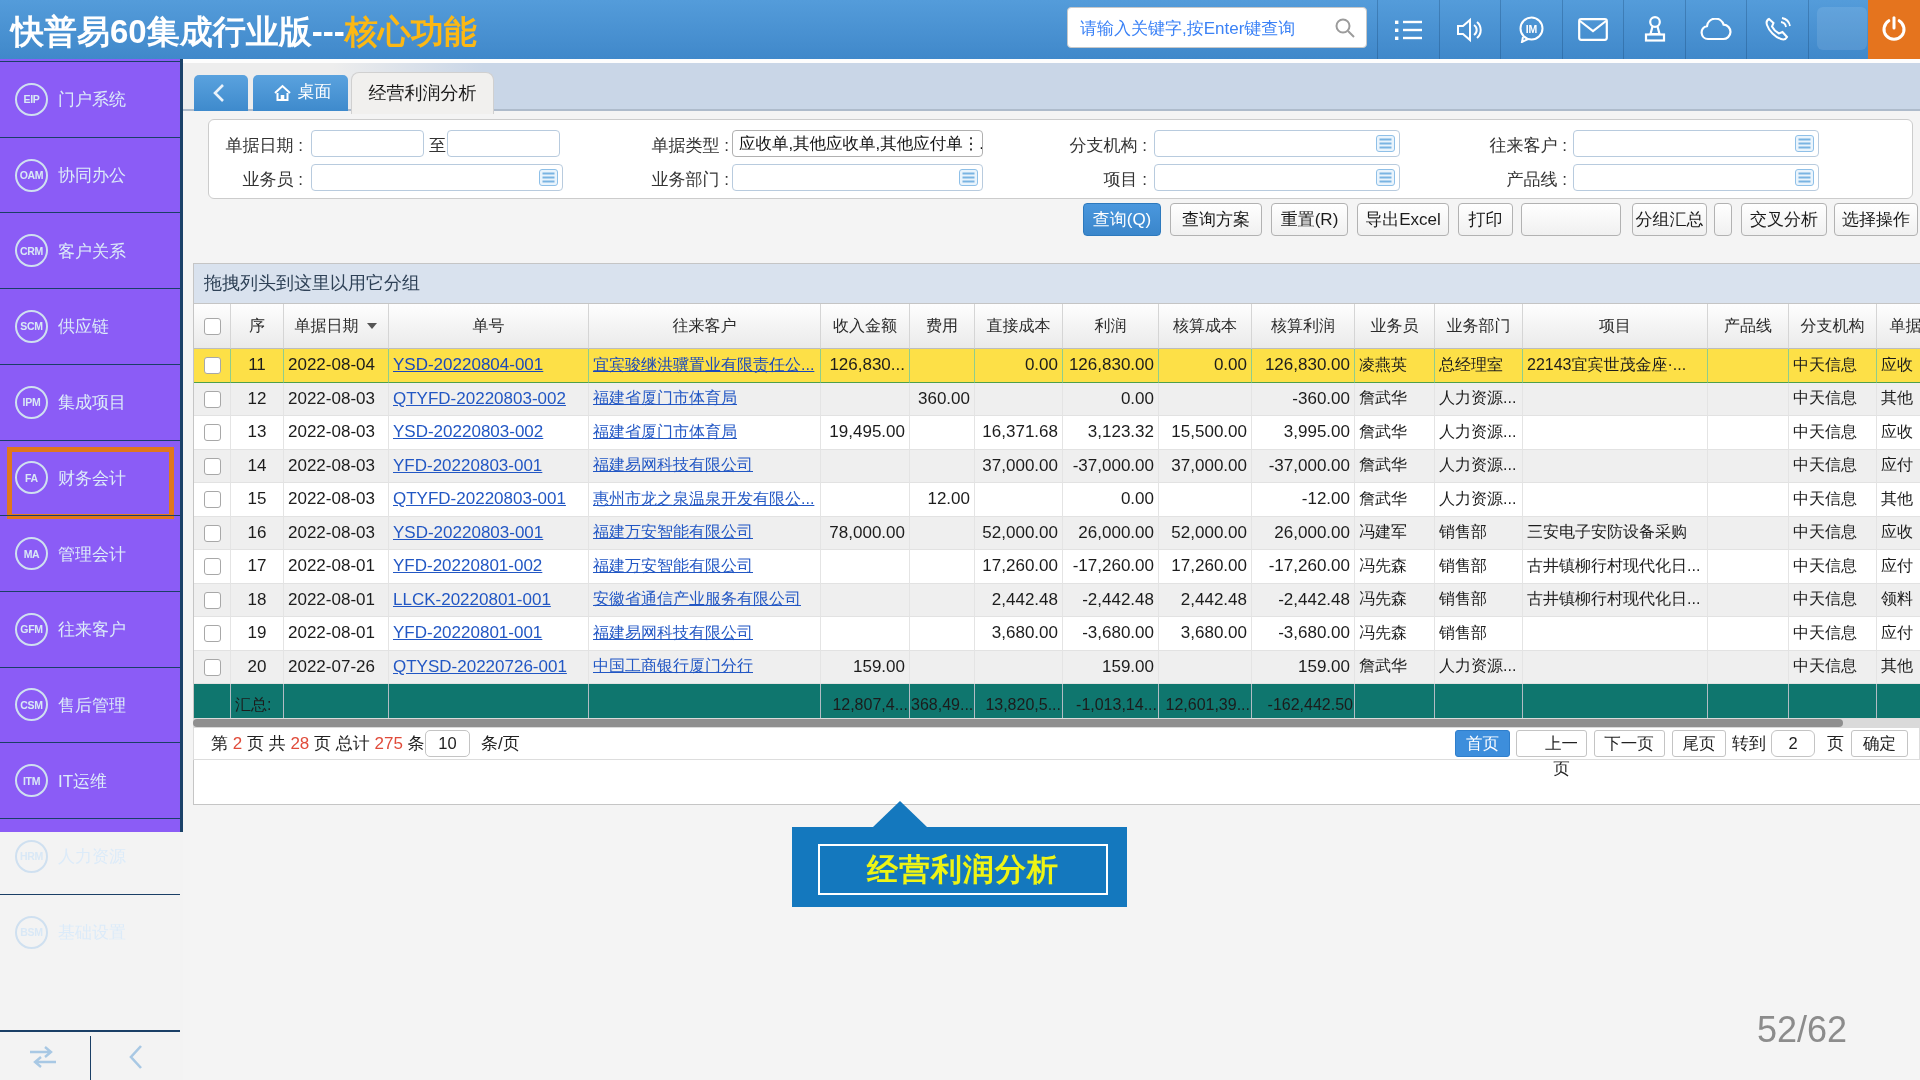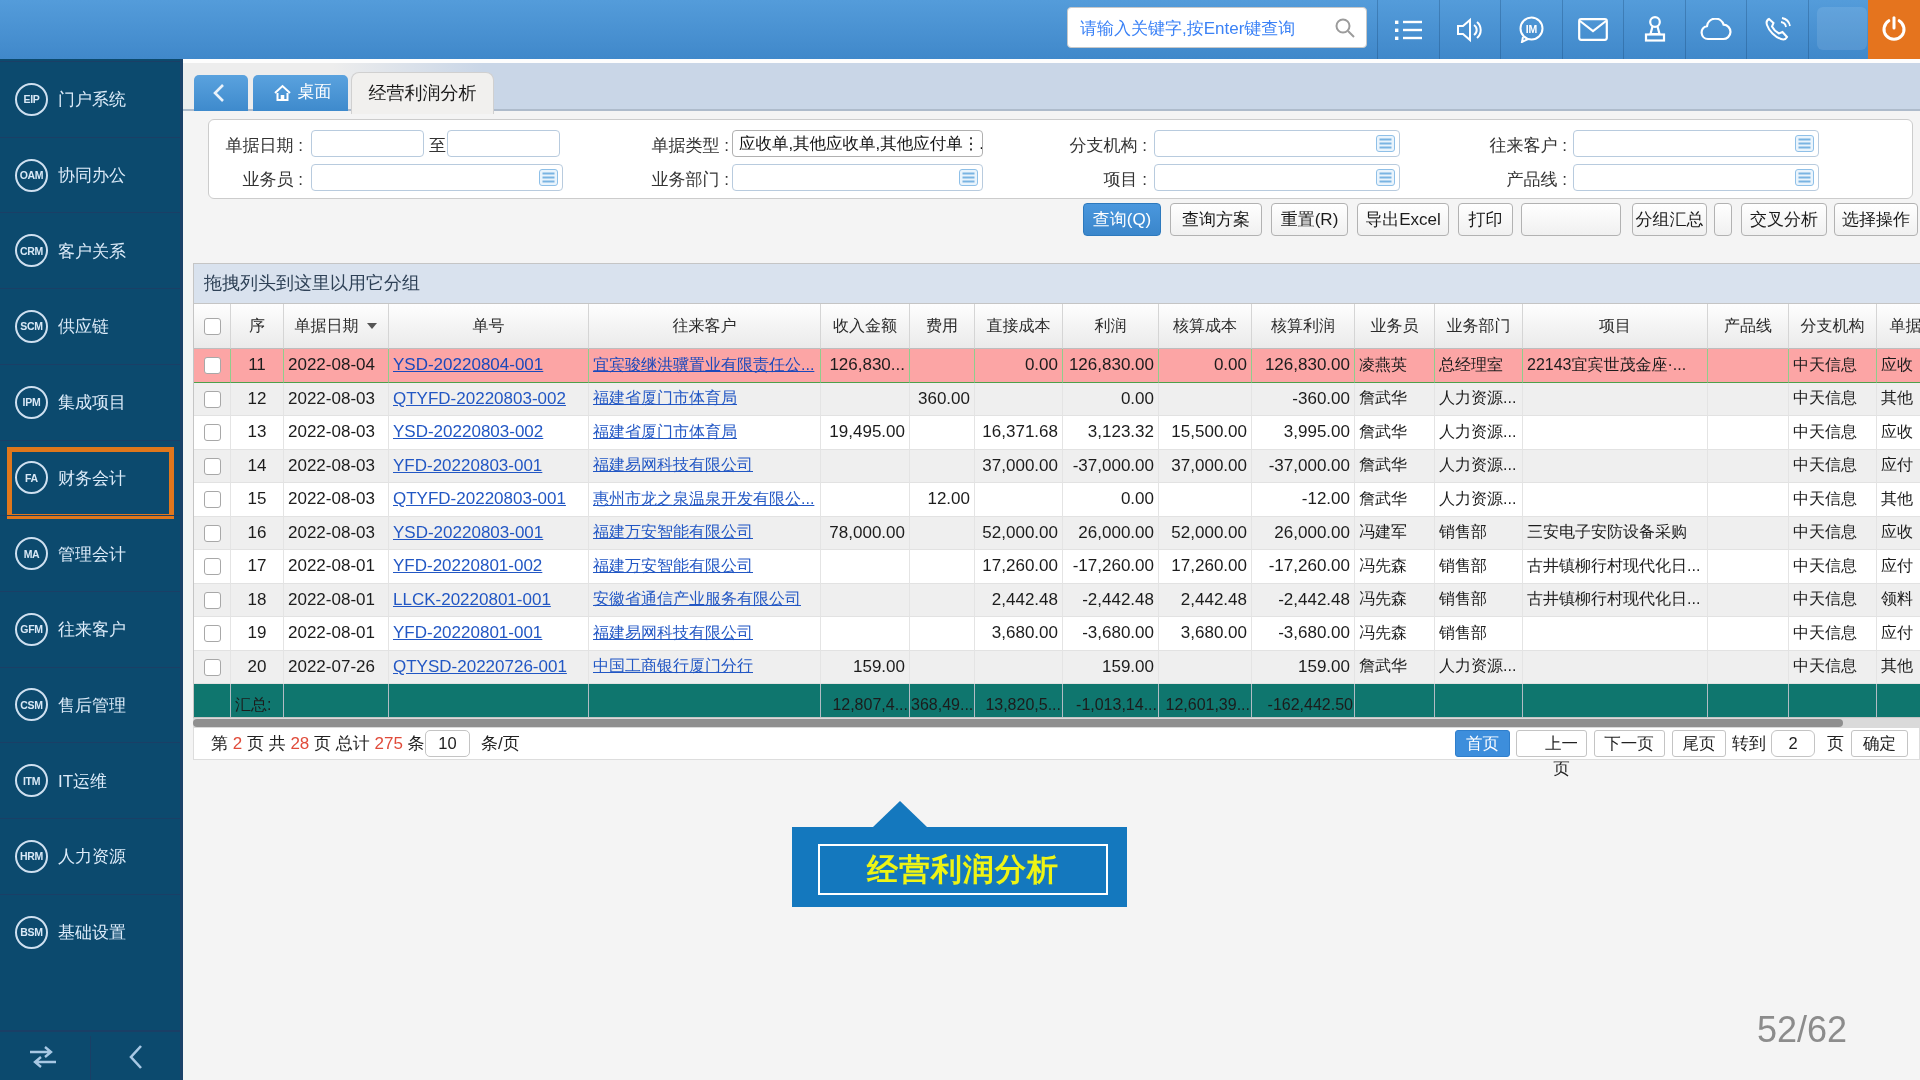--- a/index.html
+++ b/index.html
@@ -11,21 +11,21 @@
 #title b{color:#fcb814;}
 #search{position:absolute;left:1067px;top:7px;width:300px;height:41px;background:#fff;border:1px solid #c8c8c8;border-radius:4px;}
 #search span{position:absolute;left:12px;top:9px;font-size:17px;color:#3b82f6;}
 #search svg{position:absolute;right:10px;top:9px;}
 .ticon{position:absolute;top:0;height:59px;width:59px;border-radius:19px;}
 .tsep{position:absolute;top:0;width:1px;height:59px;background:rgba(0,30,70,0.22);}
 #hl-rect{position:absolute;left:1817px;top:7px;width:50px;height:43px;background:rgba(255,255,255,0.10);border-radius:6px;}
 #power{position:absolute;left:1868px;top:0;width:52px;height:59px;background:#e5741e;}
 
 
-#sidebar{position:absolute;left:0;top:59px;width:183px;height:1021px;background:#0c4a6e;border-right:3px solid #1b4269;}
+#sidebar{position:absolute;left:0;top:59px;width:183px;height:773px;background:#8b5cf6;border-right:3px solid #1b4269;}
 .sitem{position:absolute;left:0;width:180px;height:75.7px;border-top:1px solid #1a3f66;}
 .sic{position:absolute;left:15px;top:50%;margin-top:-16.5px;width:33px;height:33px;border:2px solid #cfe0f0;border-radius:50%;display:flex;align-items:center;justify-content:center;}
 .sic span{font-size:10.5px;font-weight:bold;color:#d9e8f6;letter-spacing:-0.3px;}
 .slb{position:absolute;left:58px;top:50%;transform:translateY(-50%);font-size:17px;color:#dcebf9;}
 .fahl{position:absolute;left:7px;top:6px;width:167px;height:72px;border:5px solid #e0771c;}
 #sfoot{position:absolute;left:0;top:971px;width:180px;height:50px;border-top:2px solid #1a3f66;}
 #sfoot .vd{position:absolute;left:90px;top:4px;width:1px;height:46px;background:#1a3f66;}
 
 
 #content{position:absolute;left:183px;top:59px;width:1737px;height:1021px;background:#f4f4f4;}
@@ -39,28 +39,28 @@
 #filter{position:absolute;left:25px;top:60px;width:1705px;height:80px;background:#fff;border:1px solid #ccc;border-radius:6px;}
 .flabel{position:absolute;font-size:17px;color:#333;text-align:right;white-space:nowrap;}
 .finput{position:absolute;height:27px;background:#fff;border:1px solid #b8cbde;border-radius:4px;}
 .lic{position:absolute;right:4px;top:4px;}
 .fsel{position:absolute;height:27px;background:#fff;border:1px solid #b0b0b0;border-radius:4px;font-size:16.5px;color:#111;line-height:25px;padding-left:6px;white-space:nowrap;overflow:hidden;}
 
 .btn{position:absolute;top:144px;height:33px;background:linear-gradient(#ffffff,#f0f0f0);border:1px solid #b2b2b2;border-radius:4px;font-size:17px;color:#1a1a1a;text-align:center;}
 .btn.blue{background:linear-gradient(#4a97dd,#3a86cb);border-color:#2d79bd;color:#fff;}
 
 
-#grid{position:absolute;left:10px;top:204px;width:1727px;height:455px;background:#fff;border:1px solid #c5c5c5;border-right:none;overflow:hidden;}
+#grid{position:absolute;left:10px;top:204px;width:1727px;height:542px;background:#fff;border:1px solid #c5c5c5;border-right:none;overflow:hidden;}
 #grouphdr{position:absolute;left:0;top:0;width:1727px;height:40px;background:#d9e2ee;border-bottom:1px solid #c5c5c5;font-size:18px;color:#2f4257;line-height:38px;padding-left:10px;}
 #tbl{position:absolute;left:0;top:40px;border-collapse:separate;border-spacing:0;table-layout:fixed;width:1737px;}
 #tbl td,#tbl th{border-right:1px solid #e4e4e4;border-bottom:1px solid #e2e2e2;overflow:hidden;white-space:nowrap;font-size:17px;color:#1c1c1c;padding:0 4px;font-weight:normal;text-overflow:clip;}
 #tbl thead th{height:45px;background:linear-gradient(#fefefe,#eaeaea);border-right:1px solid #d5d5d5;border-bottom:1px solid #bdbdbd;color:#2b2b2b;font-size:16px;}
 #tbl tbody td{height:33.5px;}
 #tbl tr.alt td{background:#efefef;}
-#tbl tr.sel td{background:#fca5a5;border-right-color:#90cd8c;border-bottom-color:#4ea04b;}
+#tbl tr.sel td{background:#fde047;border-right-color:#90cd8c;border-bottom-color:#4ea04b;}
 #tbl a{color:#2257c4;text-decoration:underline;}
 #tbl tr.sel a{color:#1b49bb;}
 #tbl td.r{text-align:right;}
 #tbl td.l{text-align:left;font-size:16px;}
 #tbl td.c-cust{text-align:left;font-size:16px;}
 #tbl td.c-num,#tbl td.c-cb{text-align:center;}
 #tbl td.c-date{text-align:left;}
 .cb{display:inline-block;width:17px;height:17px;background:#fff;border:1px solid #a8a8a8;border-radius:3px;vertical-align:middle;}
 #sumrow td{background:#0f766e;border-right-color:#b2bcc4;border-bottom:none;height:34px;margin-left:16px;}
 #sumrow td.sumv{padding:12px 1px;font-size:16px;}
@@ -74,20 +74,21 @@
 
 
 #callout{position:absolute;left:792px;top:827px;width:335px;height:80px;background:#1478be;}
 #callout .tri{position:absolute;left:81px;top:-26px;width:0;height:0;border-left:27px solid transparent;border-right:27px solid transparent;border-bottom:26px solid #1478be;}
 #callout .inner{position:absolute;left:26px;top:17px;width:290px;height:51px;border:2px solid #fff;text-align:center;line-height:47px;font-size:31px;font-weight:bold;color:#eef414;letter-spacing:1px;}
 #pageno{position:absolute;left:1742px;top:1009px;width:120px;text-align:center;font-size:36px;color:#8c8c8c;}
 </style></head>
 <body>
 
 <div id="topbar">
+  <div id="title">快普易60集成行业版---<b>核心功能</b></div>
   <div id="search">
     <span>请输入关键字,按Enter键查询</span>
     <svg width="22" height="22" viewBox="0 0 22 22">
         <circle cx="9" cy="9" r="6.5" fill="none" stroke="#9b9b9b" stroke-width="2"></circle>
         <line x1="14" y1="14" x2="20" y2="20" stroke="#9b9b9b" stroke-width="2"></line>
       </svg>
   </div>
   <div class="ticon" style="left:1379px;display:flex;align-items:center;justify-content:center;">
       <svg x="0" width="28" height="24" viewBox="0 0 28 24">
         <g stroke="#fff" stroke-width="2.4">

